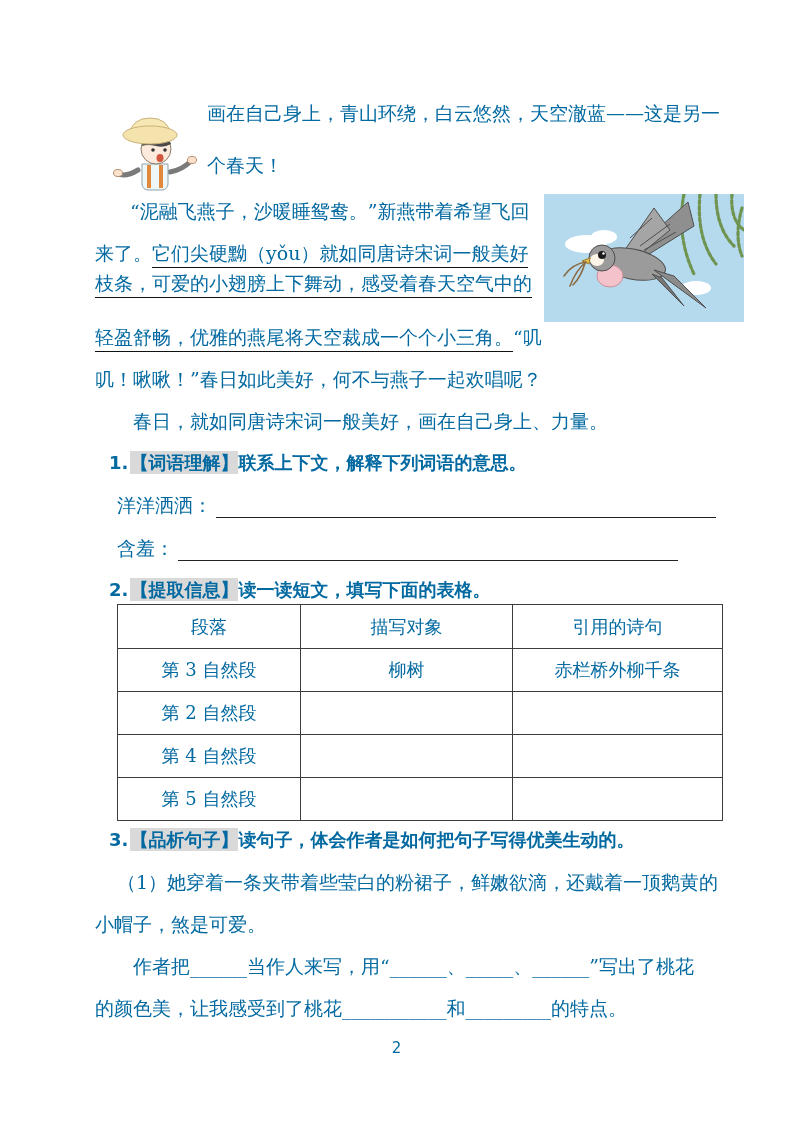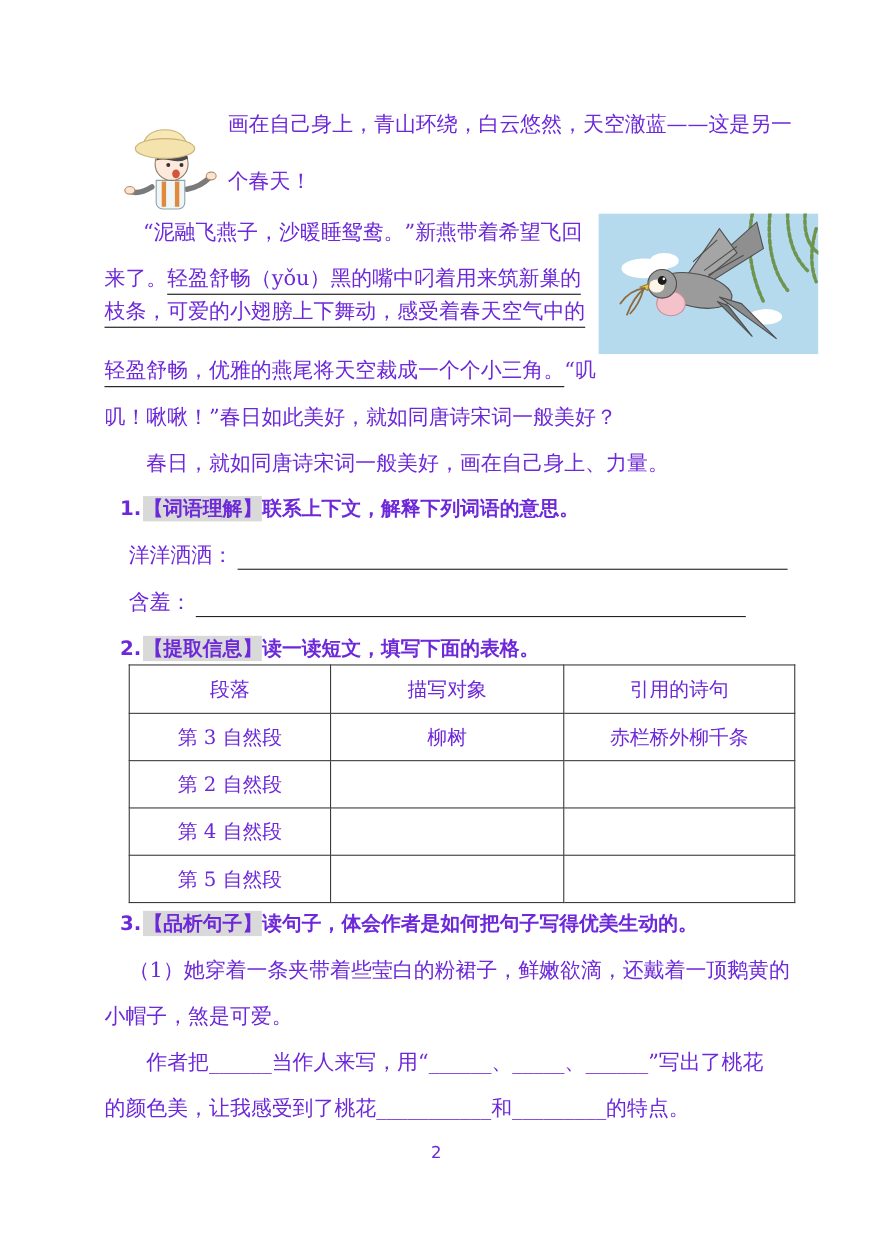--- a/index.html
+++ b/index.html
@@ -1,18 +1,18 @@
 <!DOCTYPE html>
 <html><head>
 <meta charset="utf-8">
 <style>
   html,body{margin:0;padding:0;background:#e8e8e8;}
   .sheet{
     position:relative;width:793px;height:1122px;margin:0 auto;
-    background:#ffffff;color:#6d28d9;overflow:hidden;
+    background:#ffffff;color:#0369a1;overflow:hidden;
     font-family:"DejaVu Serif","Liberation Serif",serif;
   }
   .abs{position:absolute;white-space:nowrap;}
   .kai{font-size:19px;line-height:26px;}
   .q{font-family:"DejaVu Sans","Liberation Sans",sans-serif;font-weight:bold;font-size:18px;line-height:26px;margin-left:14px;}
   .hl{background:#d9d9d9;padding:1px 0;}
   .qnum{margin-right:2px;}
   .ul{border-bottom:1.6px solid #111;padding-bottom:3px;}
   .blank{display:inline-block;border-bottom:1.6px solid #222;height:20px;vertical-align:bottom;margin-left:4px;}
   table.grid{border-collapse:collapse;table-layout:fixed;width:605px;}
@@ -83,24 +83,24 @@
       </g>
       <g stroke="#4e4e4e" stroke-width="1" fill="none">
         <path d="M96 52 L126 30"></path>
           <path d="M100 56 L132 38"></path>
           <path d="M86 44 L108 24"></path>
       </g>
     </svg>
   </div>
 
   <div class="abs kai" style="left:130px;top:198px;">“泥融飞燕子，沙暖睡鸳鸯。”新燕带着希望飞回</div>
-  <div class="abs kai" style="left:95px;top:240px;"><span>来了。</span><span class="ul">轻盈舒畅（yǒu）黑的嘴中叼着用来筑新巢的</span></div>
+  <div class="abs kai" style="left:95px;top:240px;"><span>来了。</span><span class="ul">它们尖硬黝（yǒu）就如同唐诗宋词一般美好</span></div>
   <div class="abs kai" style="left:95px;top:270px;"><span class="ul">枝条，可爱的小翅膀上下舞动，感受着春天空气中的</span></div>
   <div class="abs kai" style="left:95px;top:324px;"><span class="ul">轻盈舒畅，优雅的燕尾将天空裁成一个个小三角。</span><span>“叽</span></div>
-  <div class="abs kai" style="left:95px;top:366px;">叽！啾啾！”春日如此美好，就如同唐诗宋词一般美好？</div>
+  <div class="abs kai" style="left:95px;top:366px;">叽！啾啾！”春日如此美好，何不与燕子一起欢唱呢？</div>
   <div class="abs kai" style="left:133px;top:408px;">春日，就如同唐诗宋词一般美好，画在自己身上、力量。</div>
 
   <div class="abs q" style="left:95px;top:450px;"><span class="qnum">1.</span><span class="hl">【词语理解】</span><span>联系上下文，解释下列词语的意思。</span></div>
   <div class="abs kai" style="left:117px;top:492px;"><span>洋洋洒洒：</span><span class="blank" style="width:500px;"></span></div>
   <div class="abs kai" style="left:117px;top:535px;"><span>含羞：</span><span class="blank" style="width:500px;"></span></div>
 
   <div class="abs q" style="left:95px;top:577px;"><span class="qnum">2.</span><span class="hl">【提取信息】</span><span>读一读短文，填写下面的表格。</span></div>
 
   <div class="abs" style="left:117px;top:604px;">
     <table class="grid">

